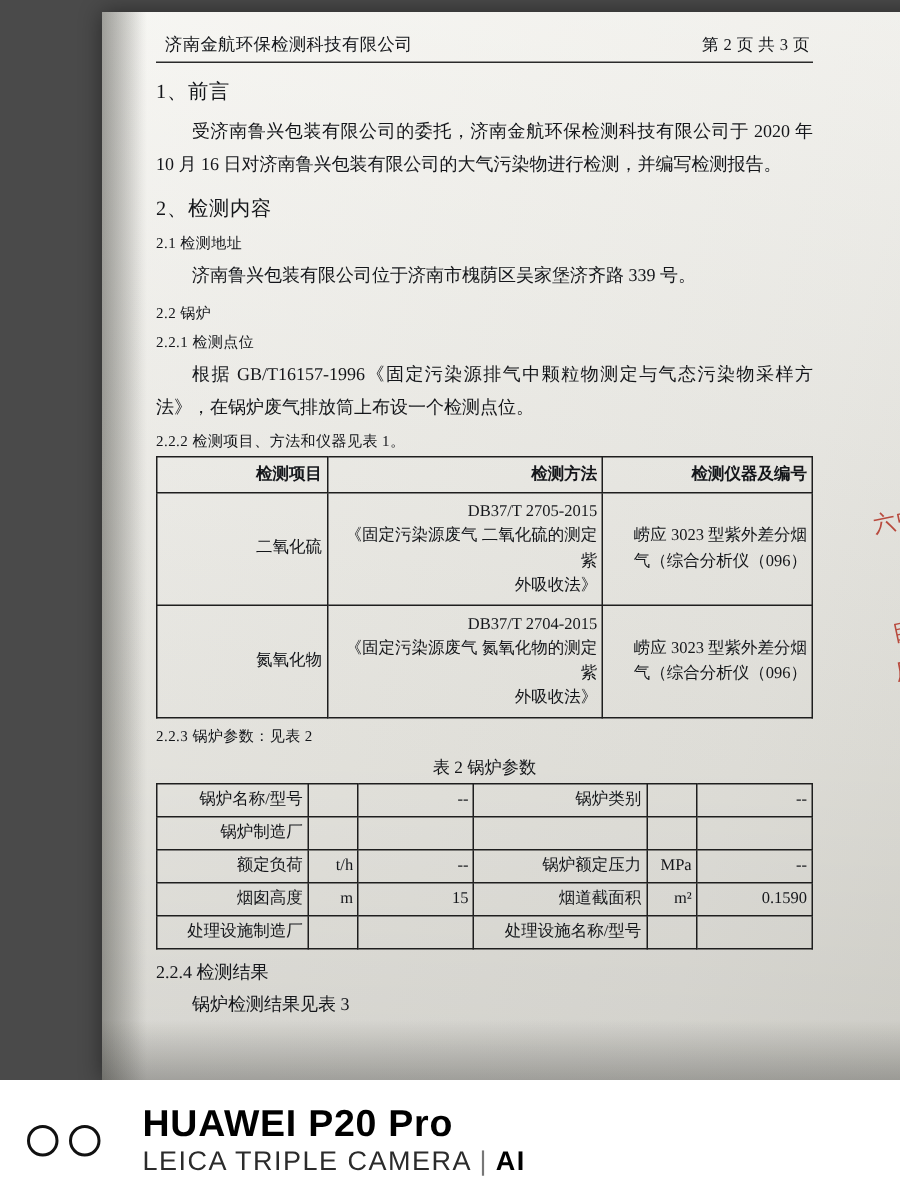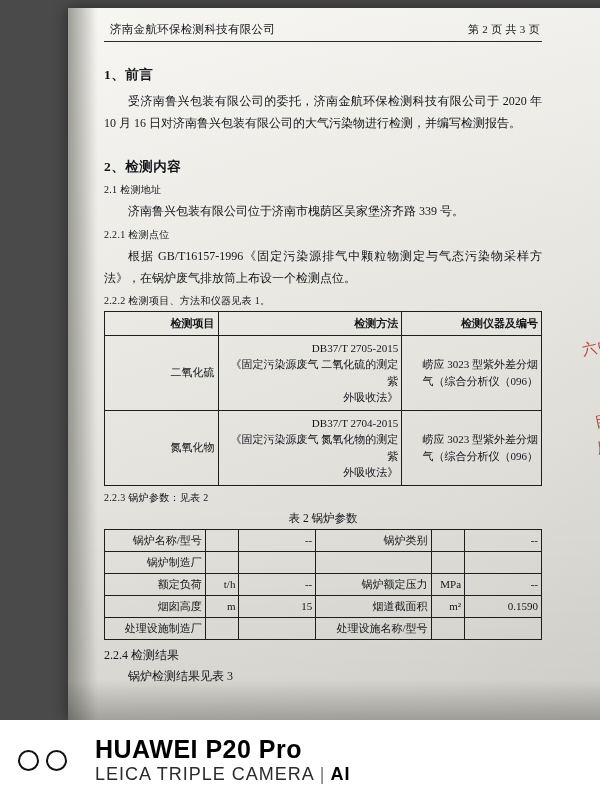--- a/index.html
+++ b/index.html
@@ -69,22 +69,22 @@
   }
   .doc-header .pageno { font-size: 11px; }
   .header-rule {
     border-bottom: 1px solid #2a2a2a;
     margin: 0 0 10px 0;
     height: 0;
   }
 
   h2.sec {
     font-size: 13.5px;
-    font-weight: bold;
-    margin: 24px 0 6px 0;
+    font-weight: normal;
+    margin: 10px 0 6px 0;
     letter-spacing: 0.5px;
   }
   p.body {
     font-size: 12px;
     line-height: 1.85;
     margin: 0 0 2px 0;
     text-align: justify;
     text-indent: 24px;
   }
   h3.sub {
@@ -217,20 +217,21 @@
       </h2>
       <p class="body">受济南鲁兴包装有限公司的委托，济南金航环保检测科技有限公司于 2020 年 10 月 16 日对济南鲁兴包装有限公司的大气污染物进行检测，并编写检测报告。</p>
 
       <h2 class="sec">
         <span>2、</span><span>检测内容</span>
       </h2>
 
       <h3 class="sub">2.1 检测地址</h3>
       <p class="body">济南鲁兴包装有限公司位于济南市槐荫区吴家堡济齐路 339 号。</p>
 
+      <h3 class="sub">2.2 锅炉</h3>
       <h3 class="sub tight">2.2.1 检测点位</h3>
       <p class="body">根据 GB/T16157-1996《固定污染源排气中颗粒物测定与气态污染物采样方法》，在锅炉废气排放筒上布设一个检测点位。</p>
 
       <h3 class="sub tight">2.2.2 检测项目、方法和仪器见表 1。</h3>
 
       <table class="grid">
         <tbody>
             <tr>
           <th style="width:26%">检测项目</th>
           <th style="width:42%">检测方法</th>

